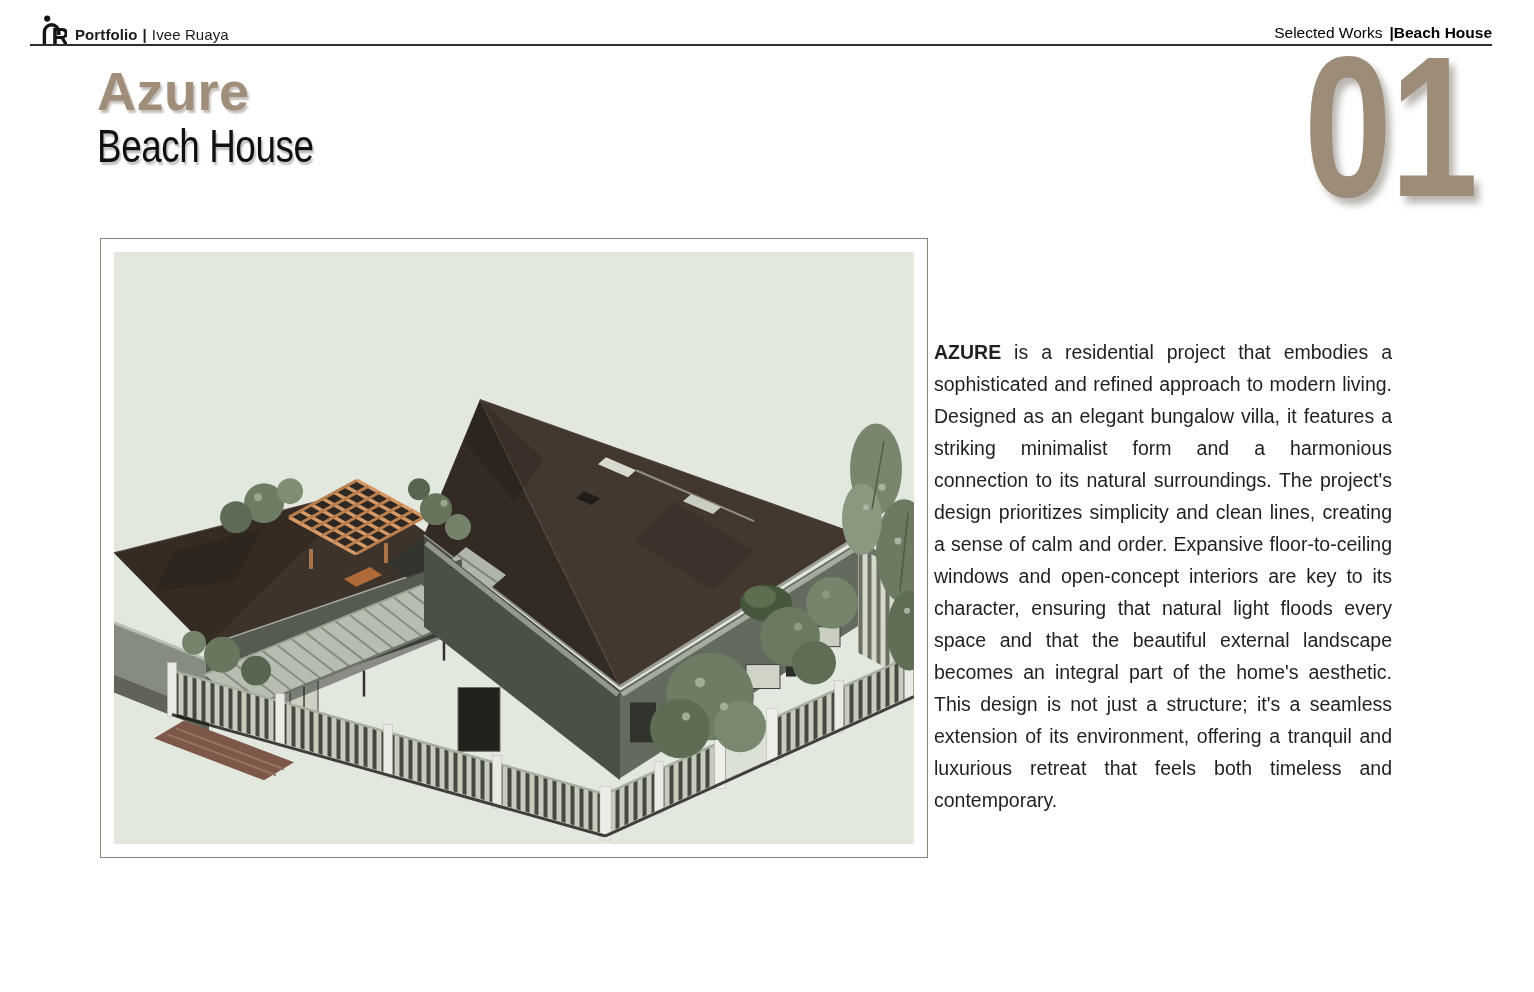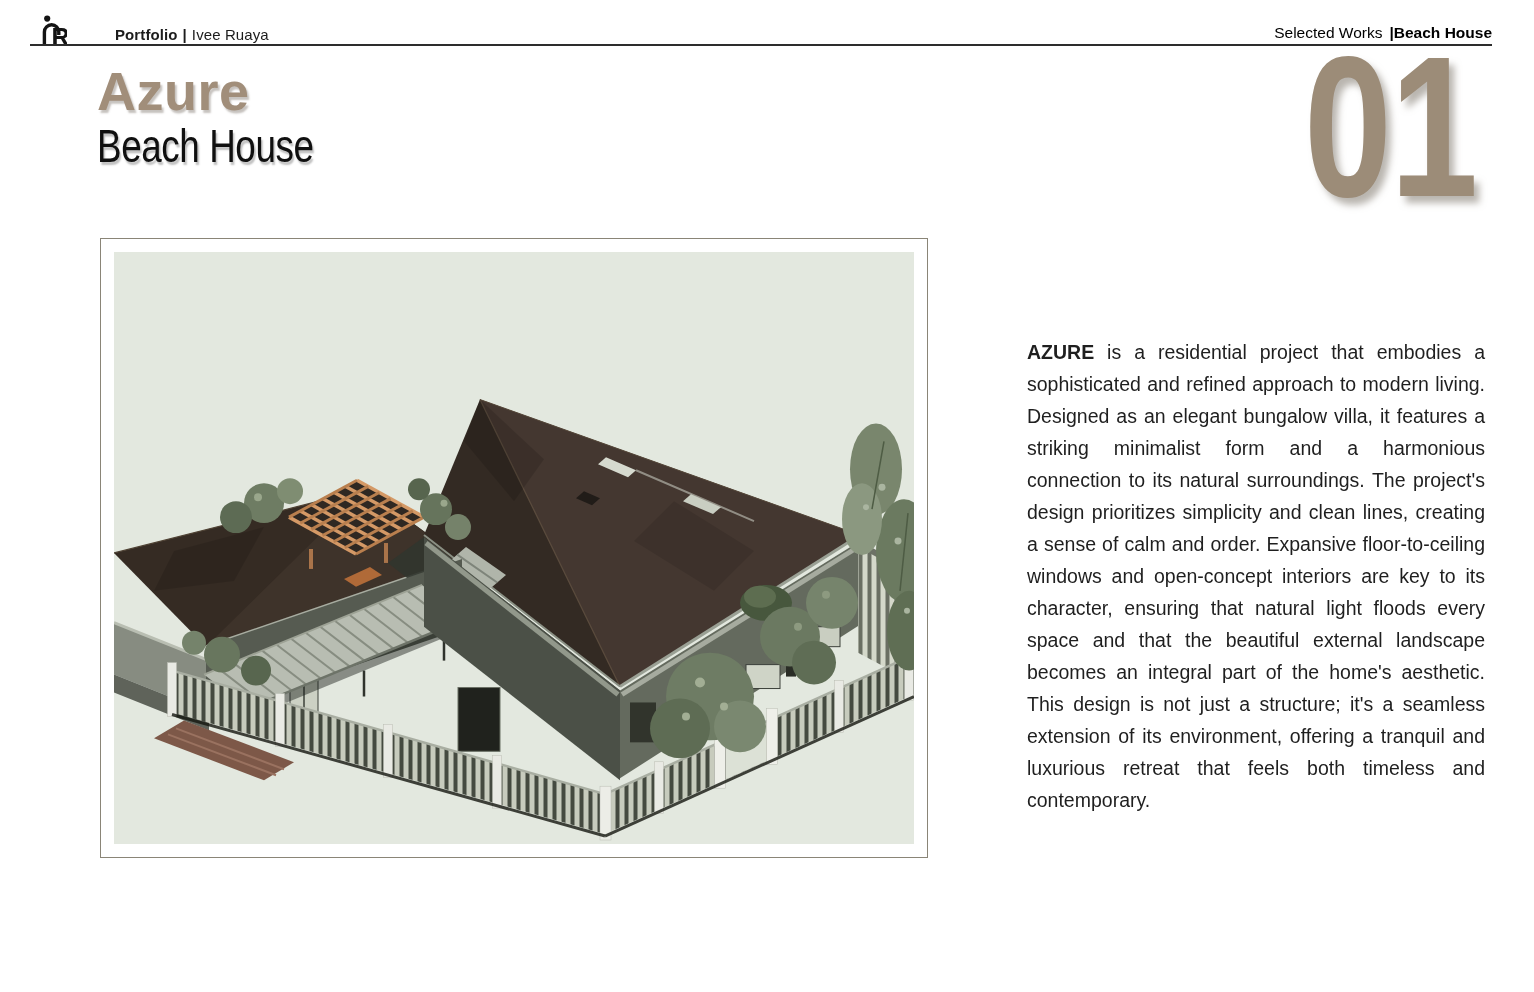--- a/index.html
+++ b/index.html
@@ -2,21 +2,21 @@
 <html><head>
 <meta charset="utf-8">
 <style>
   html,body{margin:0;padding:0;background:#ffffff;}
   .page{
     position:relative;width:1534px;height:992px;margin:0 auto;background:#ffffff;
     font-family:"Liberation Sans",sans-serif;overflow:hidden;
   }
   
   .brand{position:absolute;left:40px;top:8px;display:flex;align-items:center;gap:8px;cursor:pointer;}
-  .brand-text{font-size:15px;color:#1c1c1c;letter-spacing:.1px;white-space:nowrap;margin-top:12px;margin-left:40px;}
+  .brand-text{font-size:15px;color:#1c1c1c;letter-spacing:.1px;white-space:nowrap;margin-top:12px;}
   .brand-bold{font-weight:bold;}
   .brand-sep{font-weight:bold;margin:0 5px;}
   .logo-svg{display:block;margin-top:6px;}
   .topbar-rule{position:absolute;left:30px;top:44px;width:1462px;height:2px;background:#2d2d2d;}
   .breadcrumb{position:absolute;top:24px;right:42px;font-size:15.5px;color:#000000;white-space:nowrap;cursor:pointer;}
   .bc-sep{font-weight:bold;margin-left:7px;}
   .bc-bold{font-weight:bold;}
   
   .hero{position:absolute;left:97px;top:64px;}
   .hero-title{
@@ -36,21 +36,21 @@
   }
   
   .frame{
     position:absolute;left:100px;top:238px;width:828px;height:620px;
     box-sizing:border-box;border:1px solid #8a8577;background:#ffffff;padding:13px;
   }
   .frame-inner{width:100%;height:100%;}
   .frame-inner svg{display:block;width:100%;height:100%;}
   
   .description{
-    position:absolute;left:1027px;top:316px;width:458px;
+    position:absolute;left:934px;top:316px;width:458px;
     font-size:19.5px;line-height:32px;color:#1f1f1f;text-align:justify;
   }
   .description .lead{font-weight:bold;}
 </style>
 </head>
 <body>
 
 <div class="page">
 
   <div class="brand">

